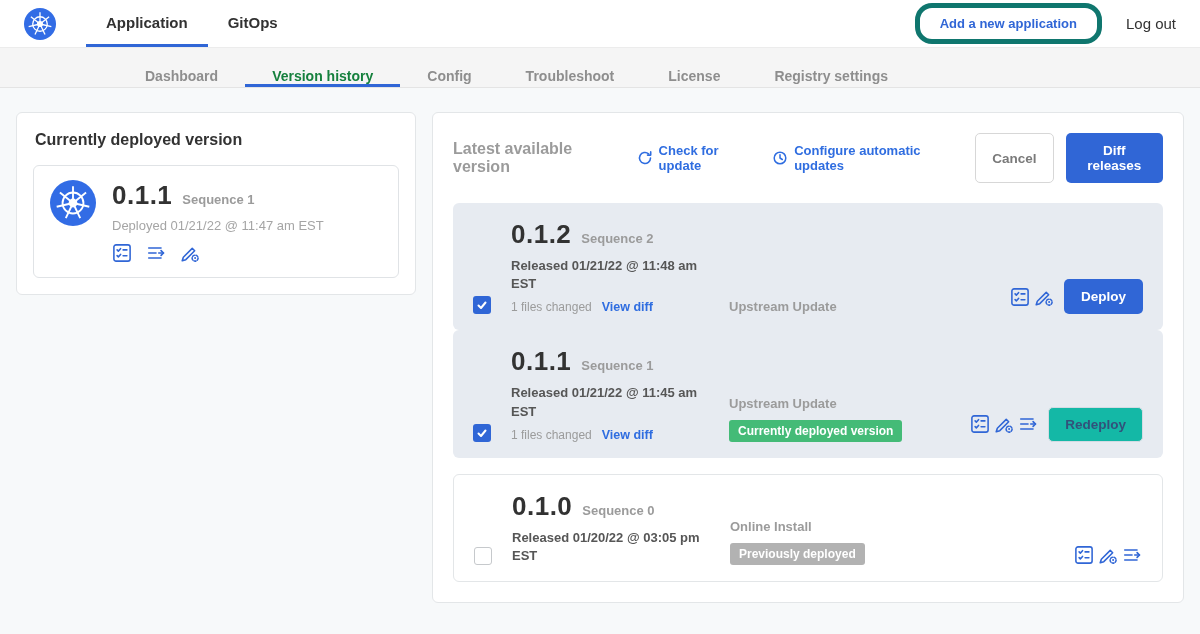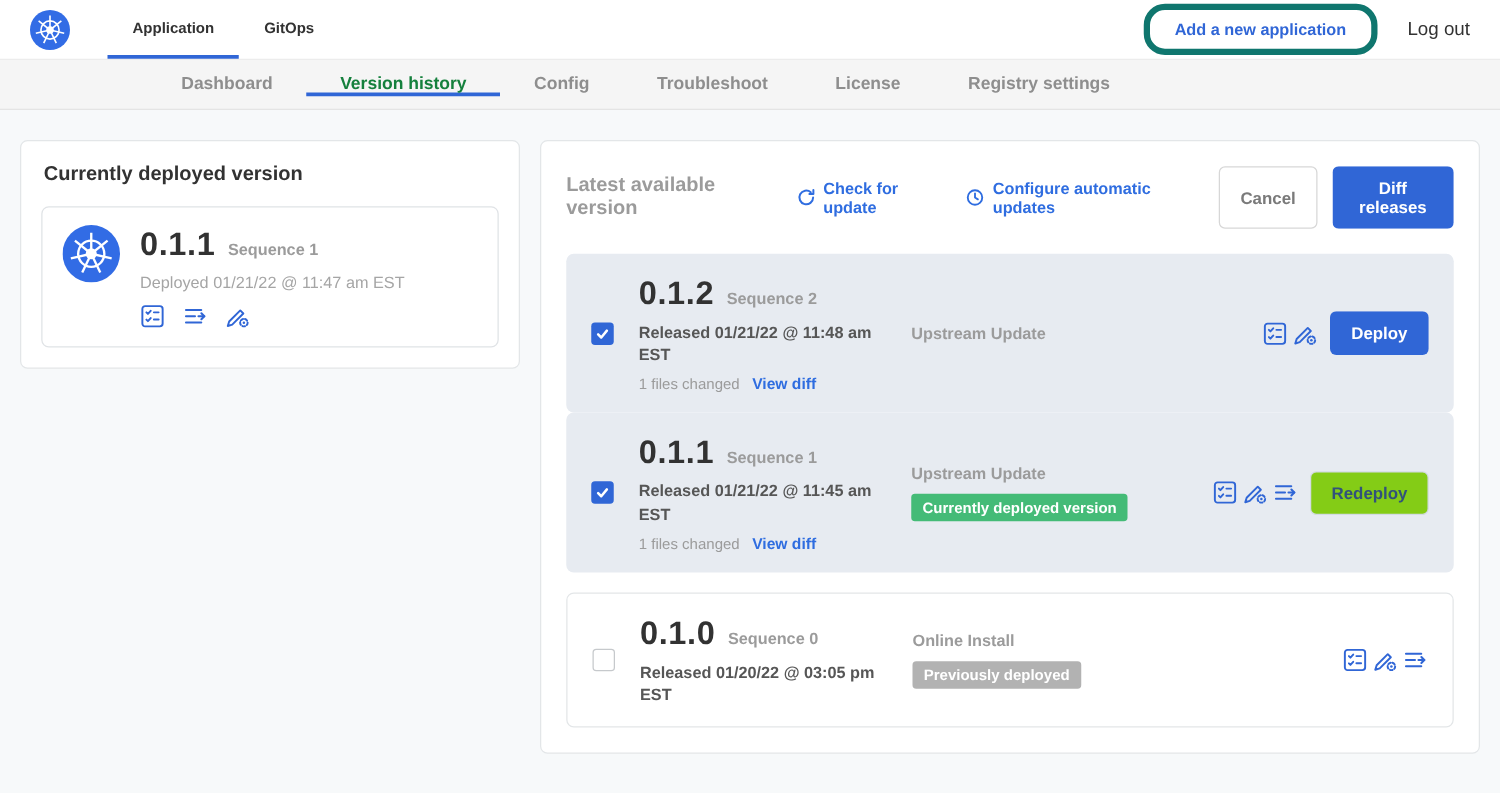--- a/index.html
+++ b/index.html
@@ -4,28 +4,28 @@
 <style>
   * { box-sizing: border-box; margin: 0; padding: 0; }
   html,body { width:1200px; height:634px; overflow:hidden; }
   body {
     font-family: "Liberation Sans", "DejaVu Sans", sans-serif;
     color:#323232; background:#f7f9fa; font-size:14px;
   }
   
   .topnav { height:48px; background:#fff; display:flex; align-items:stretch; padding:0 24px; border-bottom:1px solid #ececec; }
   .logo-wrap { align-self:center; margin-right:30px; display:flex; align-items:center; }
-  .topnav-tab { display:flex; align-items:center; padding:0 20px; font-size:12px; font-weight:600; color:#323232; border-bottom:3px solid transparent; cursor:pointer; }
+  .topnav-tab { display:flex; align-items:center; padding:0 20px; font-size:15px; font-weight:600; color:#323232; border-bottom:3px solid transparent; cursor:pointer; }
   .topnav-tab.active { font-weight:700; border-color:#3066d6; }
   .topnav-right { margin-left:auto; display:flex; align-items:center; gap:24px; }
   .pill-btn { border:5px solid #0f766e; color:#3066d6; background:#fff; border-radius:17px; padding:8px 20px; font-size:13px; font-weight:700; cursor:pointer; font-family:inherit; }
   .logout { font-size:15px; color:#323232; cursor:pointer; }
 
   
-  .subnav { height:40px; background:#f5f5f5; border-bottom:1px solid #e4e4e4; display:flex; align-items:center; padding-left:118px; }
+  .subnav { height:40px; background:#f5f5f5; border-bottom:1px solid #e4e4e4; display:flex; align-items:flex-end; padding-left:118px; }
   .subnav-tab { display:flex; align-items:center; padding:0 27px; font-size:14px; color:#8e8e8e; font-weight:600; border-bottom:3px solid transparent; cursor:pointer; }
   .subnav-tab.active { color:#15803d; font-weight:700; border-color:#3066d6; }
 
   
   .main { display:flex; align-items:flex-start; gap:16px; padding:24px 16px; }
   .card { background:#fff; border:1px solid #e3e6e8; border-radius:6px; }
   .left-card { flex:0 0 400px; padding:16px; }
   .right-card { flex:1; padding:20px; }
 
   .left-title { font-size:16px; font-weight:700; margin:2px 2px 16px 2px; }
@@ -38,24 +38,24 @@
   .icon { display:inline-flex; align-items:center; cursor:pointer; }
 
   
   .latest-header { display:flex; align-items:center; gap:18px; margin-bottom:20px; }
   .latest-title { font-size:16px; font-weight:700; color:#9b9b9b; }
   .hlink { display:inline-flex; align-items:center; gap:6px; color:#2f6de0; font-size:13px; font-weight:700; cursor:pointer; }
   .header-actions { margin-left:auto; display:flex; gap:12px; }
   .btn { border-radius:5px; font-size:13.5px; font-weight:700; padding:9px 16px; cursor:pointer; border:1px solid transparent; font-family:inherit; }
   .btn-cancel { background:#fff; border-color:#d7d7d7; color:#7a7a7a; }
   .btn-primary { background:#3066d6; color:#fff; }
-  .btn-outline { background:#84cc16; border-color:#d3dbe3; color:#32527b; }
-
-  
-  .vrow { display:flex; align-items:center; border-radius:6px; padding:16px 20px; }
+  .btn-outline { background:#14b8a6; border-color:#d3dbe3; color:#32527b; }
+
+  
+  .vrow { display:flex; align-items:flex-end; border-radius:6px; padding:16px 20px; }
   .vrow.selected { background:#e7ebf1; }
   .vrow.plain { border:1px solid #e3e6e8; background:#fff; }
   .checkbox { width:18px; height:18px; border-radius:3px; margin-right:20px; flex:0 0 auto; cursor:pointer; display:flex; align-items:center; justify-content:center; }
   .checkbox.checked { background:#3066d6; }
   .checkbox.unchecked { background:#fff; border:1px solid #c6c9cc; }
   .vinfo { width:218px; flex:0 0 auto; }
   .released { font-size:13px; font-weight:700; color:#565656; max-width:196px; margin-top:7px; line-height:1.4; }
   .files-line { display:flex; gap:10px; margin-top:7px; font-size:12px; align-items:baseline; }
   .files { color:#9b9b9b; }
   .viewdiff { color:#2f6de0; font-weight:700; cursor:pointer; font-size:12.5px; }

